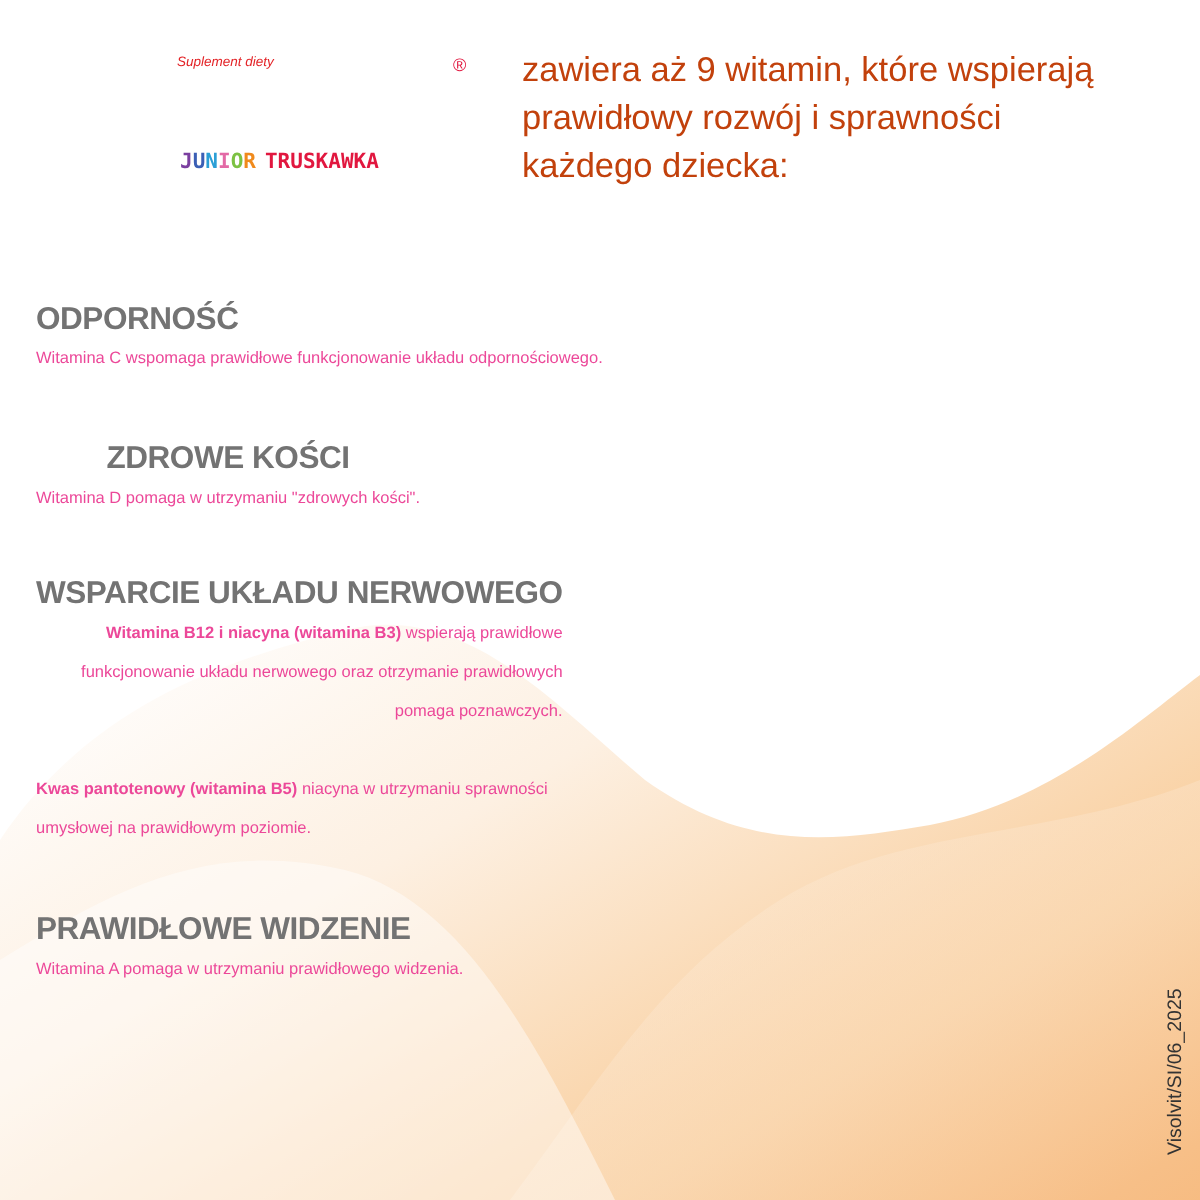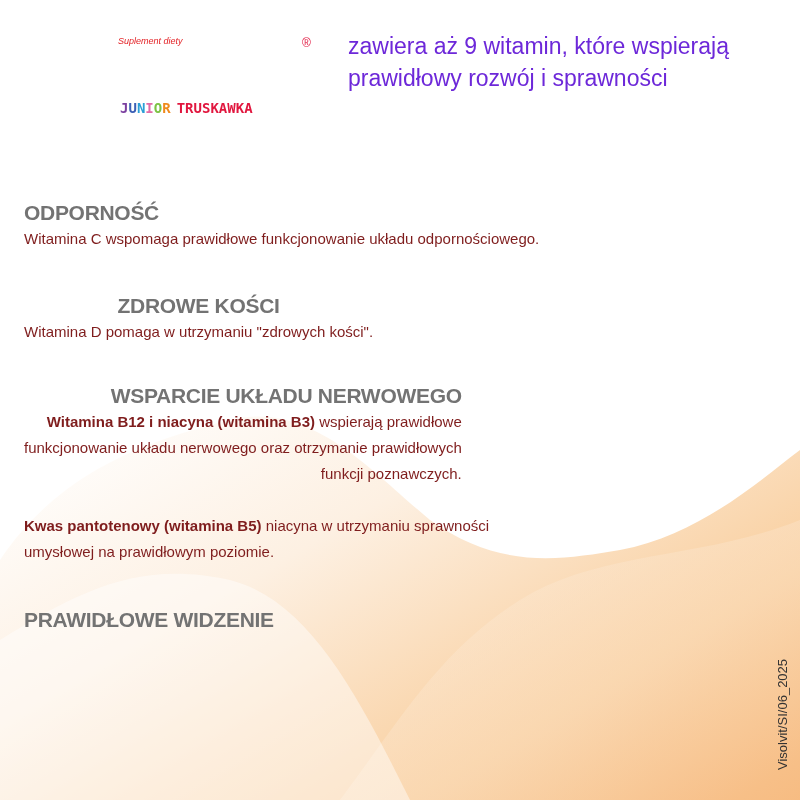--- a/index.html
+++ b/index.html
@@ -33,29 +33,29 @@
     }
     .logo-sub {
       position: absolute; left: 86px; top: 72px;
       font-family: "DejaVu Sans Mono", monospace;
       font-size: 14px; font-weight: bold; letter-spacing: 0px;
       white-space: nowrap;
     }
     .logo-sub span { display: inline-block; }
     .intro {
       position: absolute; left: 348px; top: 30px; width: 420px;
-      font-size: 23px; line-height: 32px; color: #6d28d9; z-index: 2;
+      font-size: 23px; line-height: 32px; color: #c2410c; z-index: 2;
     }
     .content { position: absolute; left: 24px; top: 200px; width: 740px; z-index: 2; }
     .section { margin: 0; }
     .section-title {
       font-weight: bold; font-size: 21px; color: #737373;
       letter-spacing: -0.3px; line-height: 26px;
     }
-    .section-text { font-size: 15px; line-height: 26px; color: #7f1d1d; }
+    .section-text { font-size: 11px; line-height: 26px; color: #ec4899; }
     .section-text b { font-weight: bold; }
     .s1 { position: absolute; top: 0; }
     .s2 { position: absolute; top: 93px; text-align: center; }
     .s3 { position: absolute; top: 183px; text-align: right; }
     .s3b { position: absolute; top: 313px; }
     .s4 { position: absolute; top: 407px; }
     .footer-code {
       position: absolute; left: 775px; top: 770px;
       transform-origin: 0 0; transform: rotate(-90deg);
       font-size: 13px; color: #333333; white-space: nowrap; z-index: 2;
@@ -87,47 +87,49 @@
   <span class="logo-tagline">Suplement diety</span>
   <span class="logo-reg">®</span>
   <div class="logo-sub">
     <span style="color:#7b3fa0">J</span><span style="color:#3b5fb5">U</span><span style="color:#2b9fd6">N</span><span style="color:#e36aa6">I</span><span style="color:#7cc243">O</span><span style="color:#f08a1c">R</span><span style="width:6px"></span><span style="color:#e1173f">T</span><span style="color:#e1173f">R</span><span style="color:#e1173f">U</span><span style="color:#e1173f">S</span><span style="color:#e1173f">K</span><span style="color:#e1173f">A</span><span style="color:#e1173f">W</span><span style="color:#e1173f">K</span><span style="color:#e1173f">A</span>
   </div>
 </div>
 
 <div class="intro">
   <div>zawiera aż 9 witamin, które wspierają</div>
   <div>prawidłowy rozwój i sprawności</div>
+  <div>każdego dziecka:</div>
 </div>
 
 <div class="content">
   <div class="section s1">
     <div class="section-title">ODPORNOŚĆ</div>
     <div class="section-text">Witamina C wspomaga prawidłowe funkcjonowanie układu odpornościowego.</div>
   </div>
 
   <div class="section s2">
     <div class="section-title">ZDROWE KOŚCI</div>
     <div class="section-text">Witamina D pomaga w utrzymaniu "zdrowych kości".</div>
   </div>
 
   <div class="section s3">
     <div class="section-title">WSPARCIE UKŁADU NERWOWEGO</div>
     <div class="section-text">
       <b>Witamina B12 i niacyna (witamina B3)</b><span> wspierają prawidłowe</span>
     </div>
     <div class="section-text">funkcjonowanie układu nerwowego oraz otrzymanie prawidłowych</div>
-    <div class="section-text">funkcji poznawczych.</div>
+    <div class="section-text">pomaga poznawczych.</div>
   </div>
 
   <div class="section s3b">
     <div class="section-text">
       <b>Kwas pantotenowy (witamina B5)</b><span> niacyna w utrzymaniu sprawności</span>
     </div>
     <div class="section-text">umysłowej na prawidłowym poziomie.</div>
   </div>
 
   <div class="section s4">
     <div class="section-title">PRAWIDŁOWE WIDZENIE</div>
+    <div class="section-text">Witamina A pomaga w utrzymaniu prawidłowego widzenia.</div>
   </div>
 </div>
 
 <div class="footer-code">Visolvit/SI/06_2025</div>
 
 </body></html>

